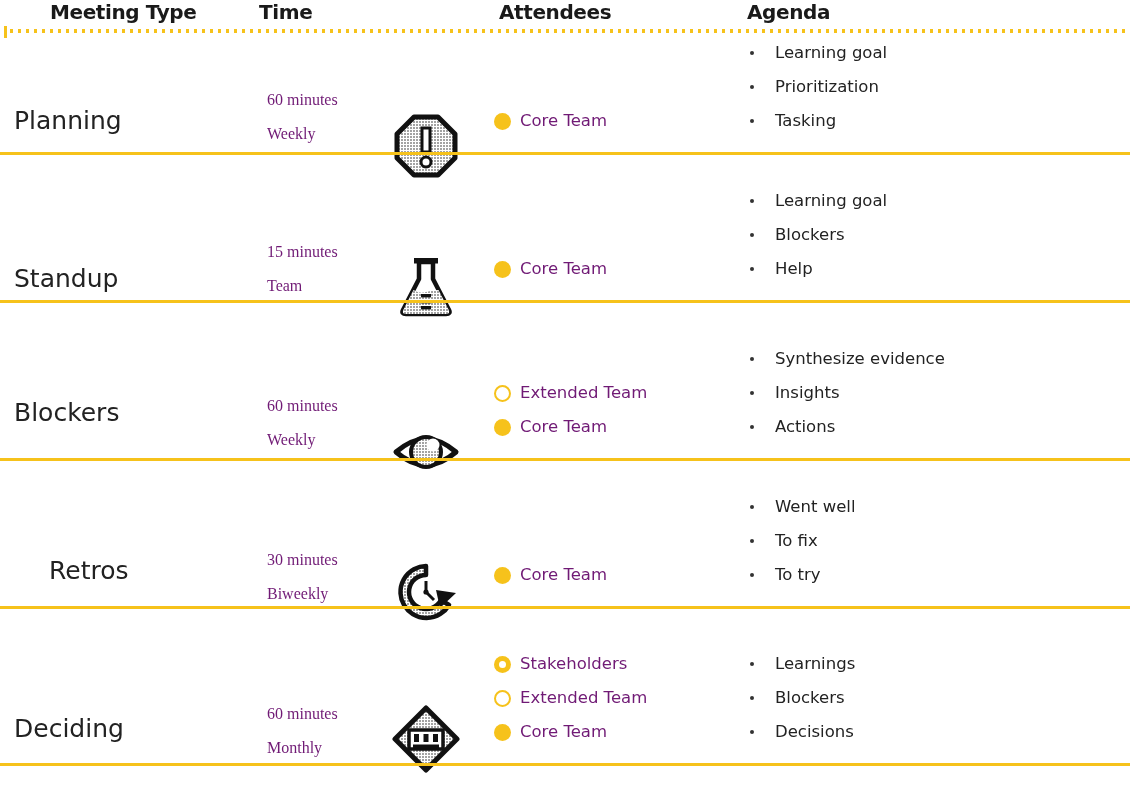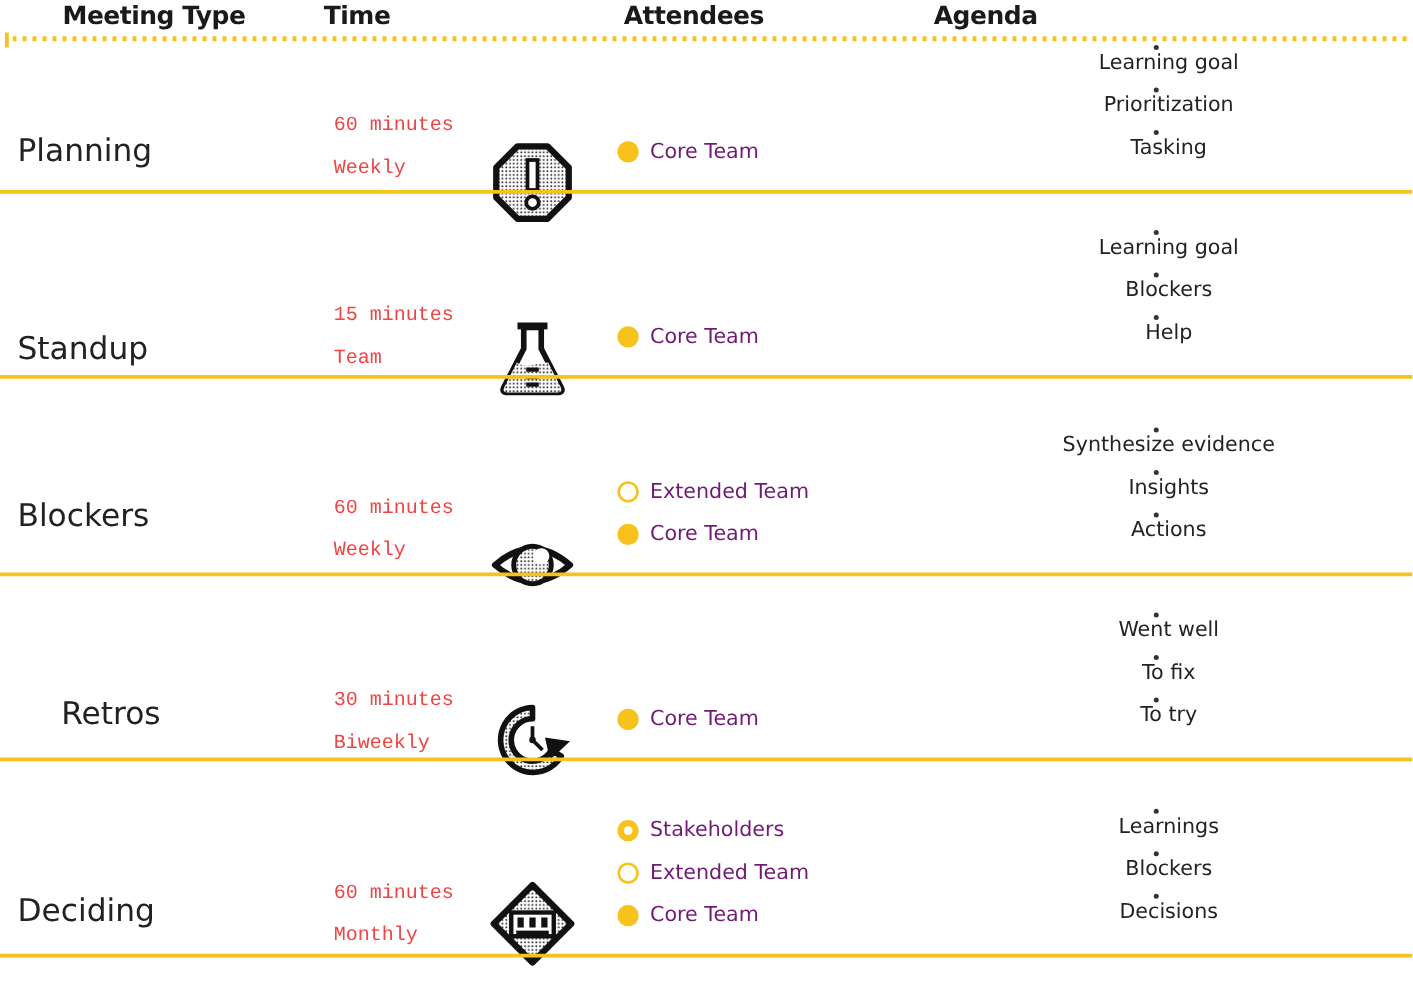--- a/index.html
+++ b/index.html
@@ -93,23 +93,23 @@
     line-height: 30px;
   }
 
   
   .time-block {
     position: absolute;
     left: 267px;
     width: 130px;
   }
   .time-line {
-    font-family: Liberation Mono, monospace;
+    font-family: Liberation Serif, serif;
     font-size: 16px;
-    color: #ef4444;
+    color: #701a75;
     white-space: nowrap;
     line-height: 34px;
   }
 
   
   .icon-wrap {
     position: absolute;
     left: 392px;
     width: 68px;
     height: 68px;
@@ -157,21 +157,20 @@
   .agenda-block {
     position: absolute;
     left: 750px;
     width: 370px;
   }
   .agenda-item {
     display: flex;
     align-items: center;
     height: 34px;
     white-space: nowrap;
-    flex-direction: column;
   }
   .agenda-bullet {
     width: 4px;
     height: 4px;
     border-radius: 50%;
     background: #333333;
     margin-right: 21px;
     flex: 0 0 auto;
   }
   .agenda-label {

